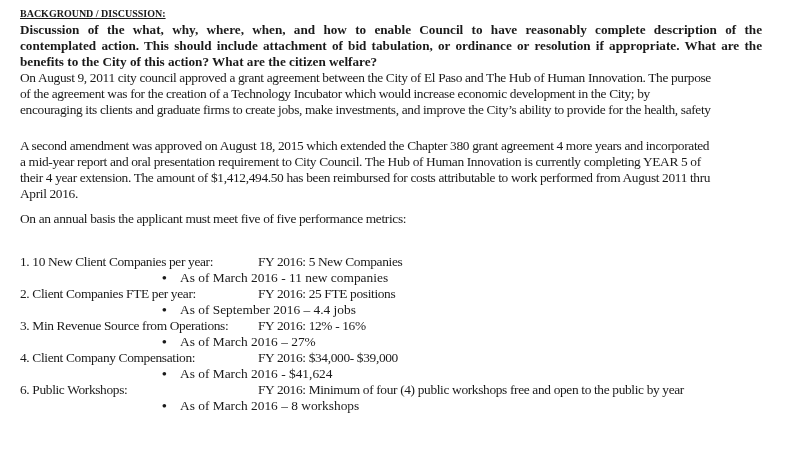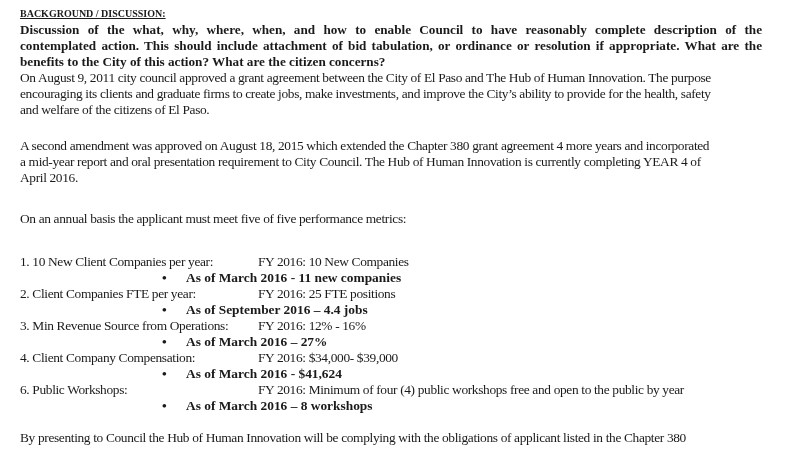--- a/index.html
+++ b/index.html
@@ -56,55 +56,56 @@
       line-height: 16px;
     }
     .bullet-dot {
       position: absolute;
       left: 162px;
       line-height: 16px;
       font-weight: bold;
     }
     .bullet-text {
       position: absolute;
-      left: 186px;
+      left: 180px;
       line-height: 16px;
-      font-weight: bold;
+      font-weight: normal;
       white-space: nowrap;
       text-align: center;
     }
   </style>
 </head>
 <body>
 
 <div class="line heading" style="top:6px;">BACKGROUND / DISCUSSION:</div>
 
 <div class="line justify-bold" style="top:22px;">Discussion of the what, why, where, when, and how to enable Council to have reasonably complete description of the</div>
 <div class="line justify-bold" style="top:38px;">contemplated action. This should include attachment of bid tabulation, or ordinance or resolution if appropriate. What are the</div>
-<div class="line bold" style="top:54px; font-size:13.2px;">benefits to the City of this action? What are the citizen concerns?</div>
+<div class="line bold" style="top:54px; font-size:13.2px;">benefits to the City of this action? What are the citizen welfare?</div>
 
 <div class="para condensed" style="top:70px;">
   <span class="row">On August 9, 2011 city council approved a grant agreement between the City of El Paso and The Hub of Human Innovation. The purpose</span>
+  <span class="row">of the agreement was for the creation of a Technology Incubator which would increase economic development in the City; by</span>
   <span class="row">encouraging its clients and graduate firms to create jobs, make investments, and improve the City’s ability to provide for the health, safety</span>
-  <span class="row">and welfare of the citizens of El Paso.</span>
 </div>
 
 <div class="para condensed" style="top:138px;">
   <span class="row">A second amendment was approved on August 18, 2015 which extended the Chapter 380 grant agreement 4 more years and incorporated</span>
-  <span class="row">a mid-year report and oral presentation requirement to City Council. The Hub of Human Innovation is currently completing YEAR 4 of</span>
+  <span class="row">a mid-year report and oral presentation requirement to City Council. The Hub of Human Innovation is currently completing YEAR 5 of</span>
+  <span class="row">their 4 year extension. The amount of $1,412,494.50 has been reimbursed for costs attributable to work performed from August 2011 thru</span>
   <span class="row">April 2016.</span>
 </div>
 
 <div class="line condensed" style="top:211px;">On an annual basis the applicant must meet five of five performance metrics:</div>
 
 <div>
 
   <div>
     <span class="metric-label condensed" style="top:254px;">1. 10 New Client Companies per year:</span>
-    <span class="metric-fy condensed" style="top:254px; left:258px;">FY 2016:  10 New Companies</span>
+    <span class="metric-fy condensed" style="top:254px; left:258px;">FY 2016:  5 New Companies</span>
     <span class="bullet-dot" style="top:270px;">•</span>
     <span class="bullet-text" style="top:270px;">As of March 2016 -  11 new companies</span>
   </div>
 
   <div>
     <span class="metric-label condensed" style="top:286px;">2. Client Companies FTE per year:</span>
     <span class="metric-fy condensed" style="top:286px; left:258px;">FY 2016:  25 FTE positions</span>
     <span class="bullet-dot" style="top:302px;">•</span>
     <span class="bullet-text" style="top:302px;">As of September 2016 – 4.4 jobs</span>
   </div>
@@ -125,14 +126,13 @@
 
   <div>
     <span class="metric-label condensed" style="top:382px;">6. Public Workshops:</span>
     <span class="metric-fy condensed" style="top:382px; left:258px;">FY 2016: Minimum of four (4) public workshops free and open to the public by year</span>
     <span class="bullet-dot" style="top:398px;">•</span>
     <span class="bullet-text" style="top:398px;">As of March 2016 – 8 workshops</span>
   </div>
 </div>
 
 <div class="para condensed" style="top:430px;">
-  <span class="row">By presenting to Council the Hub of Human Innovation will be complying with the obligations of applicant listed in the Chapter 380</span>
 </div>
 
 </body></html>

